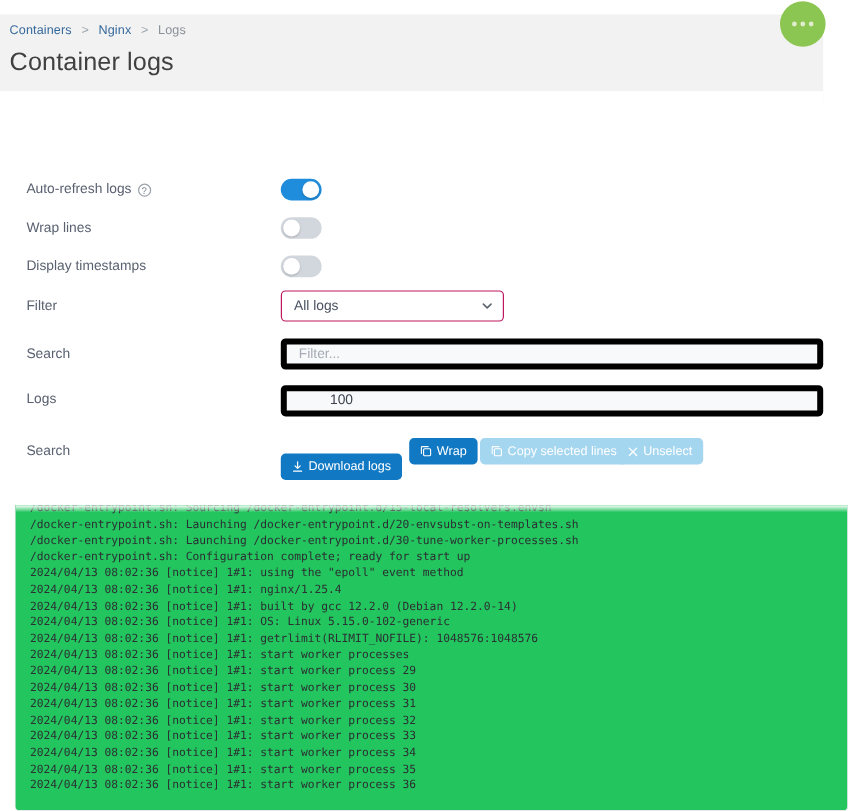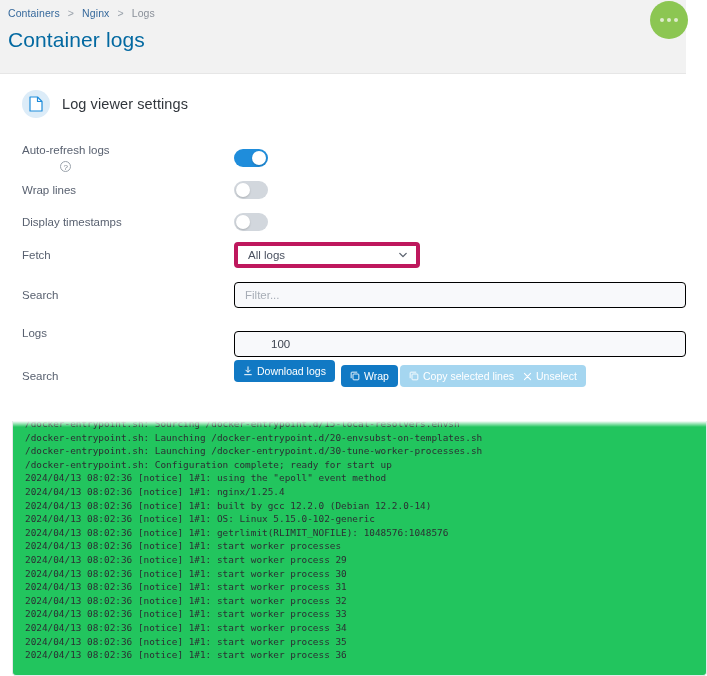--- a/index.html
+++ b/index.html
@@ -6,34 +6,34 @@
   body{
     width:707px;height:676px;overflow:hidden;
     background:#ffffff;
     font-family:"Liberation Sans","DejaVu Sans",sans-serif;
     -webkit-font-smoothing:antialiased;
   }
   #root{position:relative;width:707px;height:676px;overflow:hidden;background:#ffffff;}
 
   
   .header-band{
-    position:absolute;left:0;top:0;width:686px;height:74px;
+    position:absolute;left:0;top:12px;width:686px;height:74px;
     background:#f2f2f2;border-bottom:1px solid #e6e6e6;
     box-sizing:border-box;
   }
   .breadcrumb{
     position:absolute;left:8px;top:7px;
     font-size:10.5px;color:#2f5f8f;letter-spacing:0.1px;white-space:nowrap;
   }
   .breadcrumb .crumb{color:#36699c;}
   .breadcrumb .crumb.last{color:#8a9099;}
   .breadcrumb .sep{color:#9aa2ab;margin:0 5px;}
   .page-title{
     position:absolute;left:8px;top:28px;
-    font-size:21px;color:#0369a1;font-weight:400;letter-spacing:0.1px;
+    font-size:21px;color:#404040;font-weight:400;letter-spacing:0.1px;
   }
   .fab{
     position:absolute;left:650px;top:1px;width:38px;height:38px;border-radius:50%;
     background:#8cc652;display:flex;align-items:center;justify-content:center;
     cursor:pointer;border:none;
   }
   .fab .dots{display:flex;gap:3px;}
   .fab .dots i{width:4px;height:4px;border-radius:50%;background:#dfeccd;display:block;}
 
   
@@ -49,21 +49,21 @@
     display:flex;align-items:center;justify-content:center;flex:0 0 auto;
   }
   .card-header .title{
     font-size:14.5px;color:#31363c;font-weight:400;letter-spacing:0.1px;
   }
 
   
   .row{position:absolute;left:0;width:686px;height:32px;display:flex;align-items:center;}
   .row-label{
     position:absolute;left:22px;font-size:11.5px;color:#596170;white-space:nowrap;
-    display:flex;align-items:center;gap:5px;flex-direction:column;
+    display:flex;align-items:center;gap:5px;
   }
   .qmark{
     display:inline-block;width:11px;height:11px;border:1px solid #9aa2ab;border-radius:50%;
     font-size:8px;line-height:11px;text-align:center;color:#7b838e;box-sizing:border-box;
   }
 
   
   .toggle{
     position:absolute;left:234px;width:34px;height:18px;border-radius:9px;
     cursor:pointer;box-sizing:border-box;
@@ -73,31 +73,31 @@
     box-shadow:0 1px 2px rgba(0,0,0,.18);
   }
   .toggle.on{background:#1f8ddb;}
   .toggle.on .knob{right:2px;}
   .toggle.off{background:#d2d7dd;}
   .toggle.off .knob{left:2px;}
 
   
   .select-box{
     position:absolute;left:234px;width:186px;height:26px;
-    background:#ffffff;border:4px solid #be185d;border-radius:4px;
+    background:#ffffff;border:1px solid #be185d;border-radius:4px;
     box-sizing:border-box;display:flex;align-items:center;
     padding:0 8px 0 10px;cursor:pointer;
   }
   .select-box .val{font-size:11.5px;color:#4a5160;flex:1;}
   .chev{width:10px;height:10px;flex:0 0 auto;}
 
   
   .text-input{
     position:absolute;left:234px;width:452px;height:26px;
-    background:#f8f9fb;border:1px solid #000000;border-radius:4px;
+    background:#f8f9fb;border:5px solid #000000;border-radius:4px;
     box-sizing:border-box;display:flex;align-items:center;padding:0 10px;
     font-size:11.5px;
   }
   .text-input .ph{color:#a7adb6;}
   .text-input .val{color:#3d4450;}
 
   
   .btn{
     position:absolute;height:22px;border-radius:4px;border:none;cursor:pointer;
     display:flex;align-items:center;gap:4px;padding:0 9px;
@@ -155,29 +155,20 @@
   <button class="fab">
     <span class="dots">
         <i></i>
         <i></i>
         <i></i>
       </span>
   </button>
 
   <div class="settings-card">
 
-    <div class="card-header">
-      <span class="icon-circle">
-        <svg width="14" height="16" viewBox="0 0 14 16" fill="none">
-          <path d="M1 1h7.5L13 5.5V15H1z" stroke="#1f8ddb" stroke-width="1.2" fill="#ffffff" stroke-linejoin="round"></path>
-          <path d="M8.5 1v4.5H13" stroke="#1f8ddb" stroke-width="1.2" fill="none" stroke-linejoin="round"></path>
-        </svg>
-      </span>
-      <span class="title">Log viewer settings</span>
-    </div>
 
     <div class="row" style="top:66px;">
       <span class="row-label">
         <span>Auto-refresh logs</span>
         <span class="qmark">?</span>
       </span>
       <span class="toggle on" style="top:7px;">
           <span class="knob"></span>
         </span>
     </div>
@@ -190,47 +181,47 @@
     </div>
 
     <div class="row" style="top:98px;">
       <span class="row-label">Wrap lines</span>
       <span class="toggle off" style="top:7px;">
           <span class="knob"></span>
         </span>
     </div>
 
     <div class="row" style="top:163px;">
-      <span class="row-label">Fetch</span>
+      <span class="row-label">Filter</span>
       <span class="select-box" style="top:3px;">
         <span class="val">All logs</span>
         <svg class="chev" viewBox="0 0 10 10" fill="none">
           <path d="M1.8 3.4L5 6.6l3.2-3.2" stroke="#5c6470" stroke-width="1.3" stroke-linecap="round" stroke-linejoin="round"></path>
         </svg>
       </span>
     </div>
 
     <div class="row" style="top:203px;">
       <span class="row-label">Search</span>
       <span class="text-input" style="top:3px;">
         <span class="ph">Filter...</span>
       </span>
     </div>
 
     <div class="row" style="top:241px;">
       <span class="row-label">Logs</span>
-      <span class="text-input" style="top:14px;padding-left:36px;">
+      <span class="text-input" style="top:4px;padding-left:36px;">
         <span class="val">100</span>
       </span>
     </div>
 
     <div class="row" style="top:284px;">
       <span class="row-label">Search</span>
 
-      <button class="btn primary" style="left:234px;top:0;justify-content:space-between;">
+      <button class="btn primary" style="left:234px;top:18px;justify-content:space-between;">
         <svg width="10" height="10" viewBox="0 0 12 12" fill="none">
           <path d="M6 1v6M3.4 5l2.6 2.6L8.6 5M2 10.4h8" stroke="#ffffff" stroke-width="1.2" stroke-linecap="round" stroke-linejoin="round"></path>
         </svg>
         <span>Download logs</span>
       </button>
 
       <button class="btn primary" style="left:341px;top:5px;">
         <svg width="10" height="10" viewBox="0 0 12 12" fill="none">
           <rect x="3.6" y="3.6" width="7" height="7" rx="1" stroke="#ffffff" stroke-width="1.1"></rect>
           <path d="M8.2 1.4H2.2c-.5 0-.8.4-.8.8v6" stroke="#ffffff" stroke-width="1.1" stroke-linecap="round"></path>

